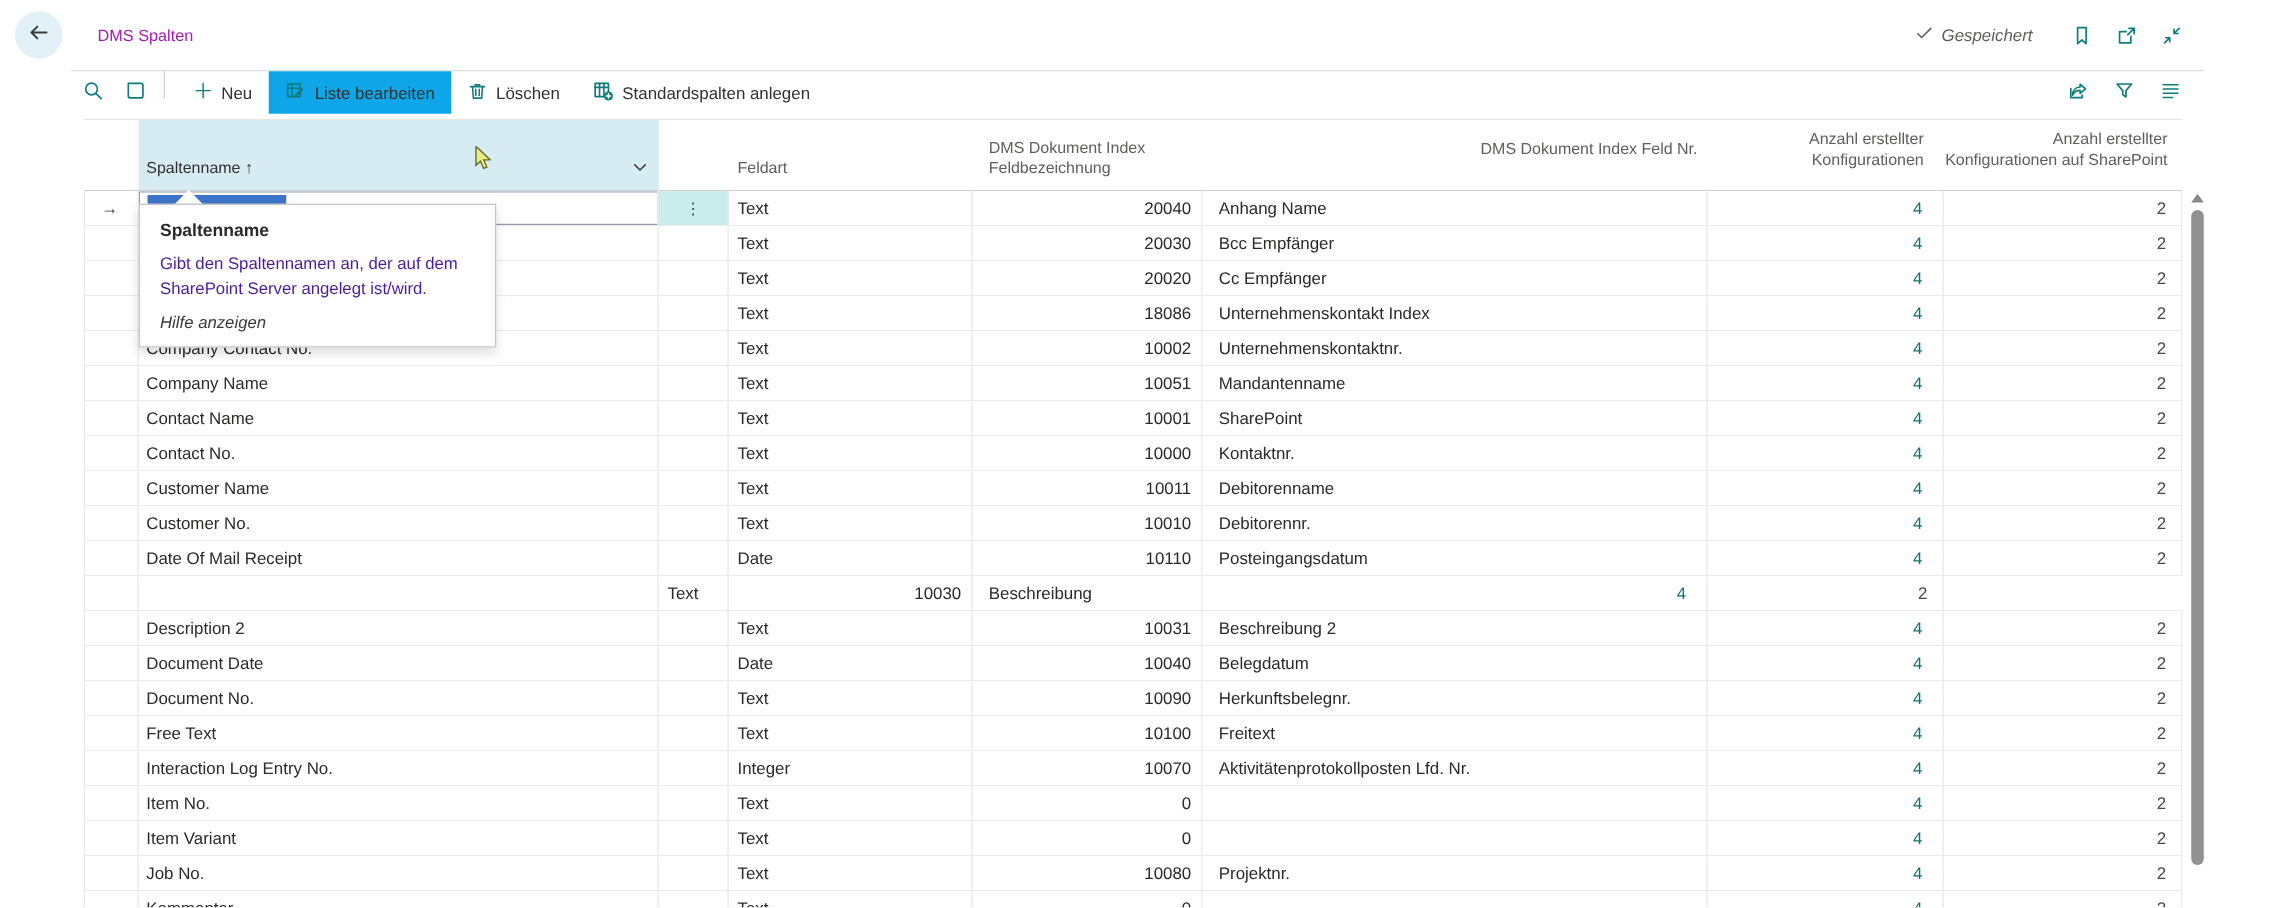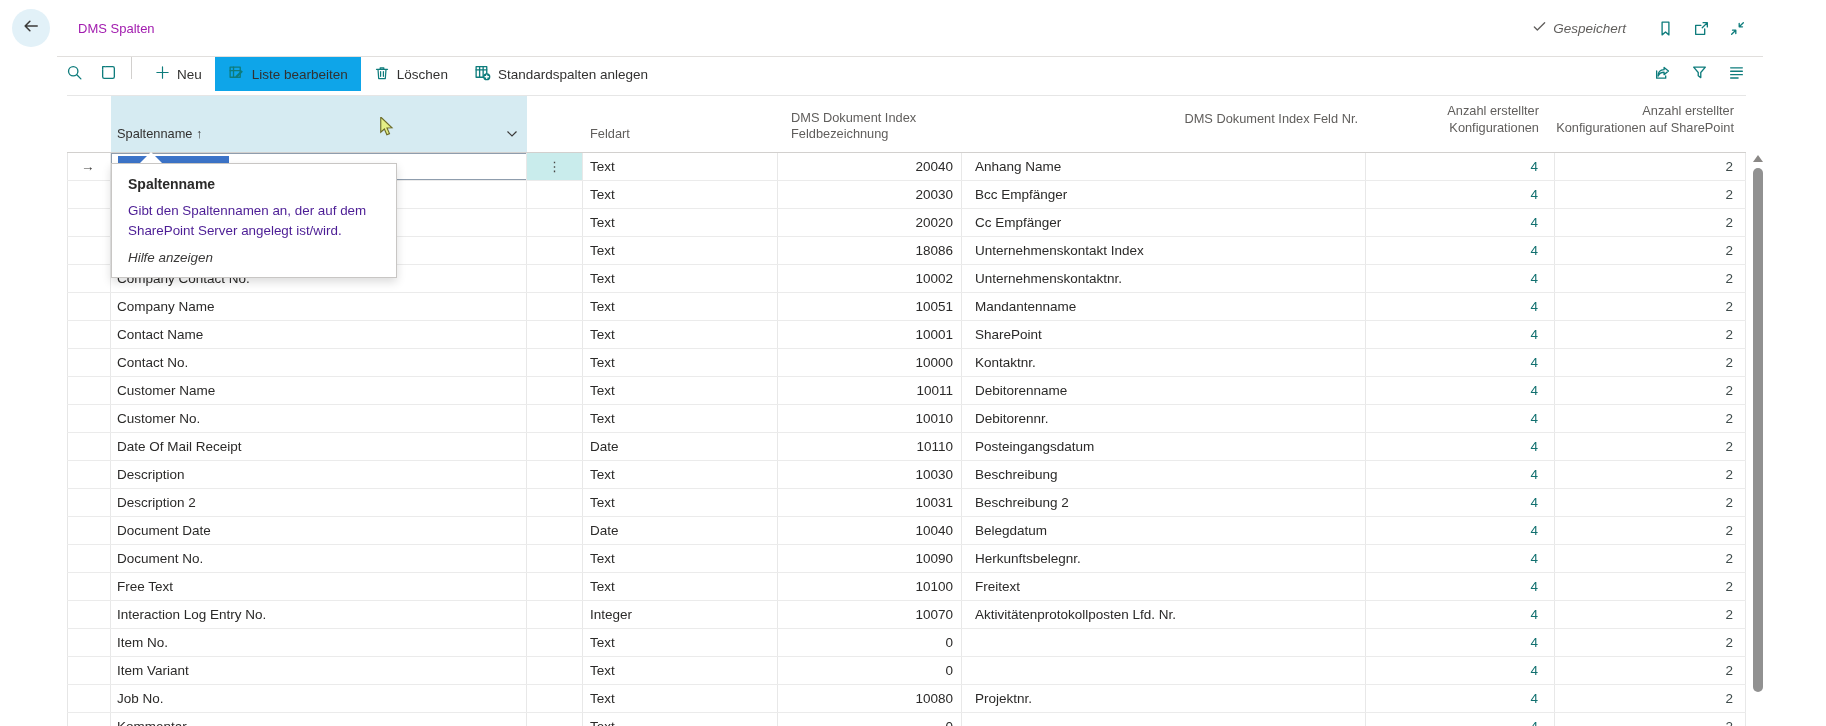--- a/index.html
+++ b/index.html
@@ -337,21 +337,20 @@
     <div class="cell c-dots"></div>
     <div class="cell c-feldart cv-feldart">Date</div>
     <div class="cell c-nr num cv-nr">10110</div>
     <div class="cell c-bez cv-bez">Posteingangsdatum</div>
     <div class="cell c-konf num cv-konf">4</div>
     <div class="cell c-sp num cv-sp">2</div>
   </div>
 
   <div class="row">
     <div class="cell c-arrow"></div>
-    <div class="cell c-name cv-name">Description</div>
     <div class="cell c-dots"></div>
     <div class="cell c-feldart cv-feldart">Text</div>
     <div class="cell c-nr num cv-nr">10030</div>
     <div class="cell c-bez cv-bez">Beschreibung</div>
     <div class="cell c-konf num cv-konf">4</div>
     <div class="cell c-sp num cv-sp">2</div>
   </div>
 
   <div class="row">
     <div class="cell c-arrow"></div>

